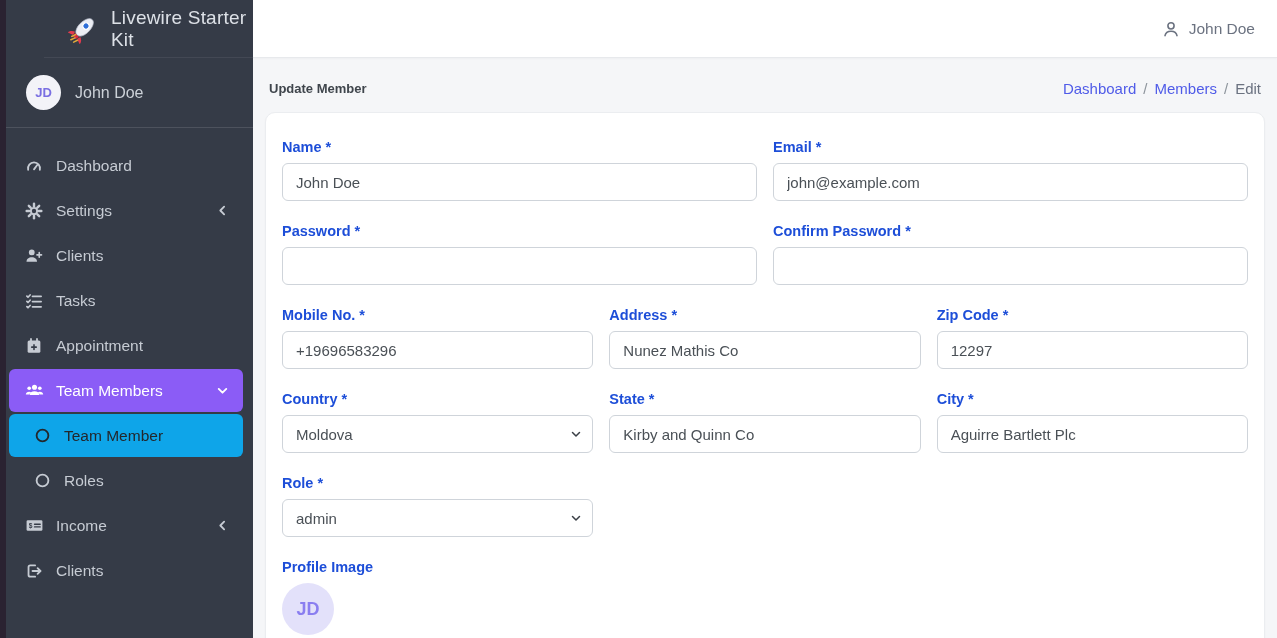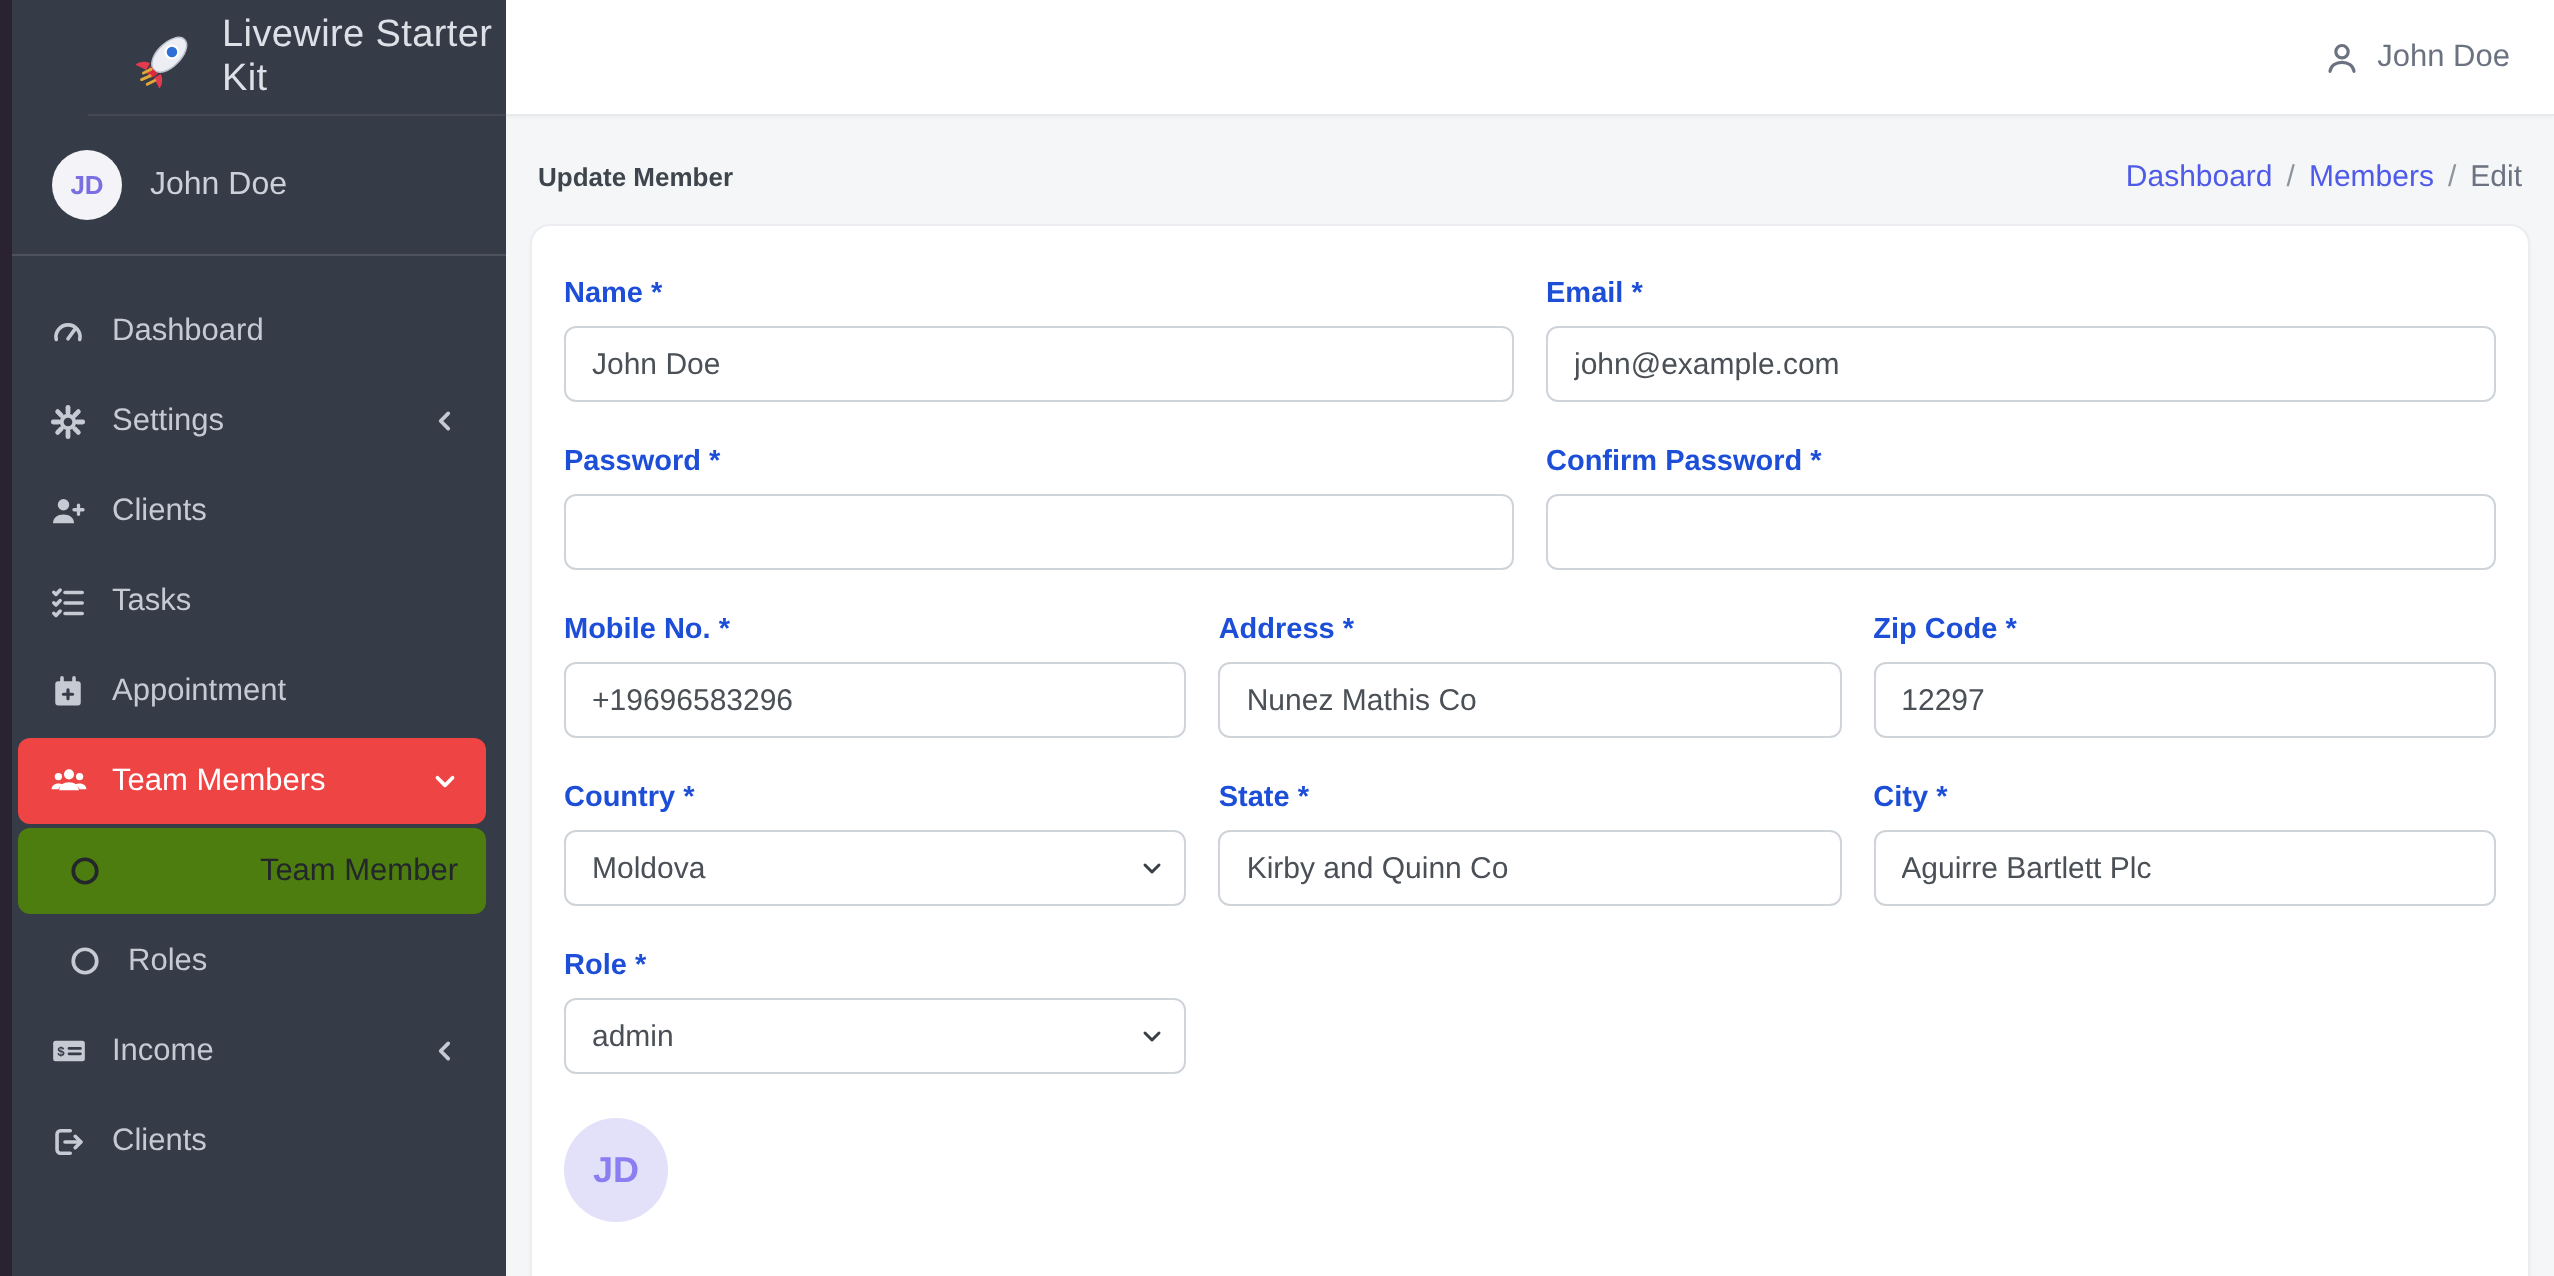--- a/index.html
+++ b/index.html
@@ -54,23 +54,23 @@
     border-radius:6px;
     color:#c6cbd3; font-size:15.5px;
     cursor:pointer;
   }
   .nav-item .nav-icon {
     width:22px; margin-right:11px; flex:none;
     display:flex; align-items:center; justify-content:center;
   }
   .nav-item .nav-label { flex:1; white-space:nowrap; }
   .nav-item .nav-caret { flex:none; display:flex; align-items:center; }
-  .nav-item.active { background:#ef4444; color:#ffffff; }
+  .nav-item.active { background:#8b5cf6; color:#ffffff; }
   .nav-item.sub { padding-left:22px; }
-  .nav-item.sub-active { background:#4d7c0f; color:#23272c;text-align:right; }
+  .nav-item.sub-active { background:#0ea5e9; color:#23272c; }
   svg { display:block; }
 
   
   .main { flex:1; display:flex; flex-direction:column; height:638px; }
   .topbar {
     height:58px; background:#ffffff;
     border-bottom:1px solid #e7e9ec;
     display:flex; align-items:center; justify-content:flex-end;
     padding-right:22px; flex:none;
     box-shadow:0 1px 2px rgba(0,0,0,.03);
@@ -409,18 +409,19 @@
             <span class="select-caret">
               <svg width="12" height="12" viewBox="0 0 24 24" fill="none" stroke="currentColor" stroke-width="3" stroke-linecap="round" stroke-linejoin="round">
                   <polyline points="5 9 12 16 19 9"></polyline>
                 </svg>
             </span>
           </div>
         </div>
       </div>
 
       <div class="field">
+        <label>Profile Image</label>
         <div class="profile-avatar">JD</div>
       </div>
 
     </div>
   </div>
 </div>
 
 </body></html>

